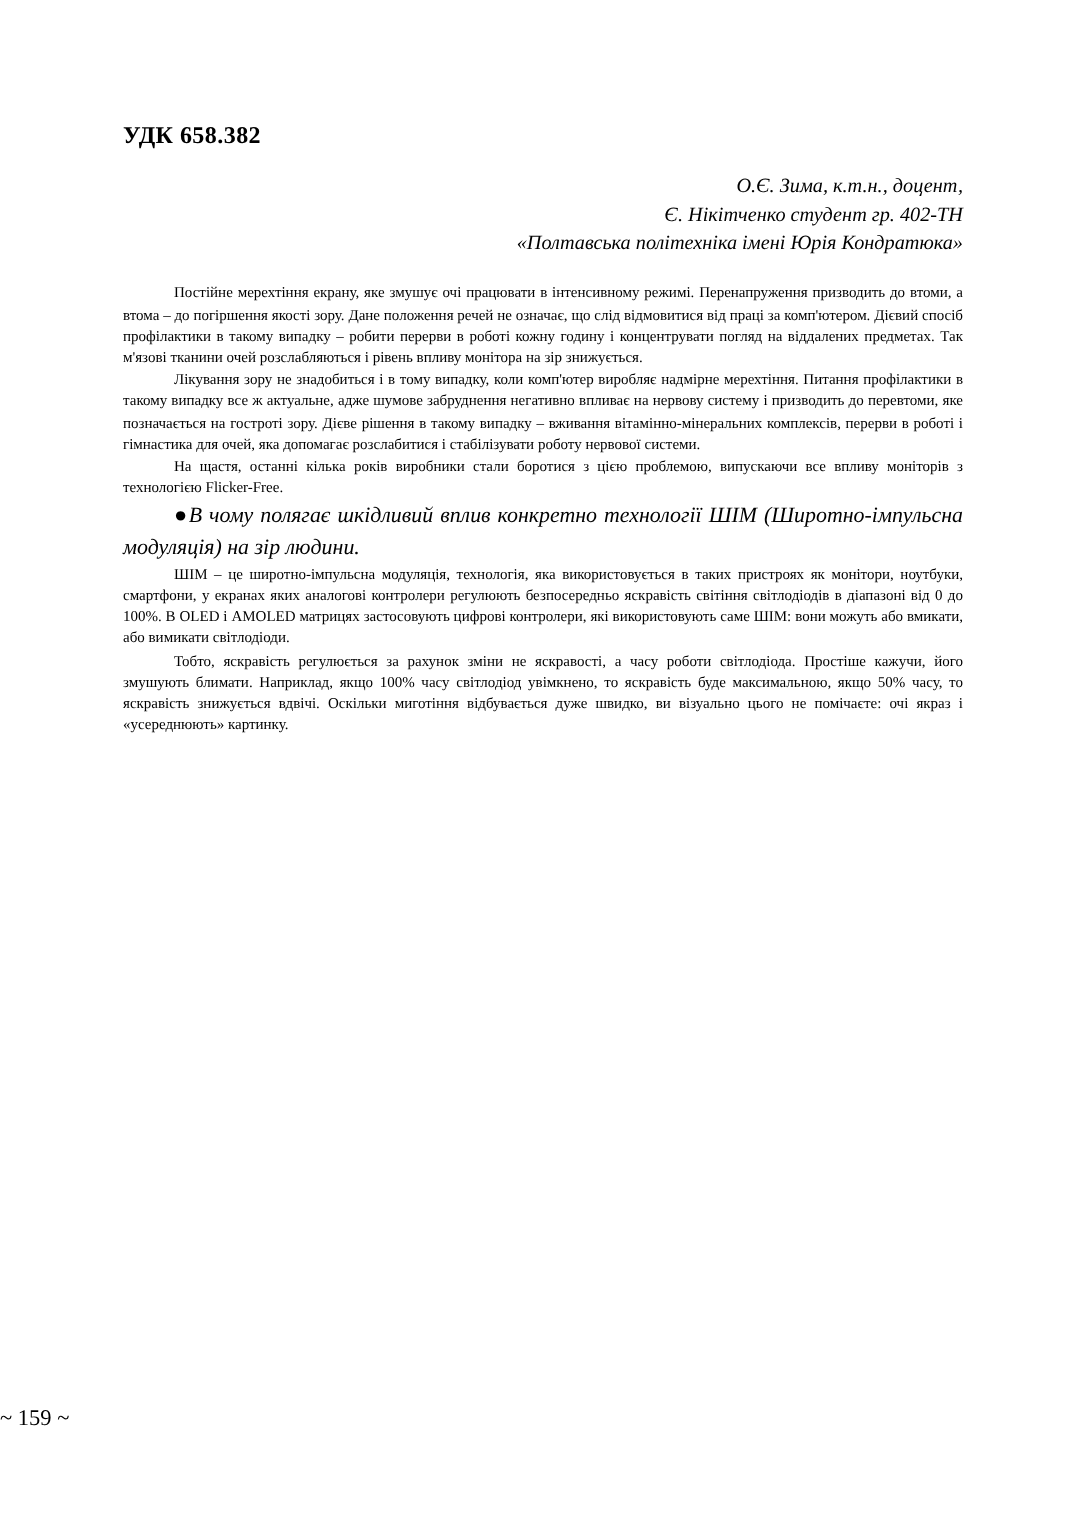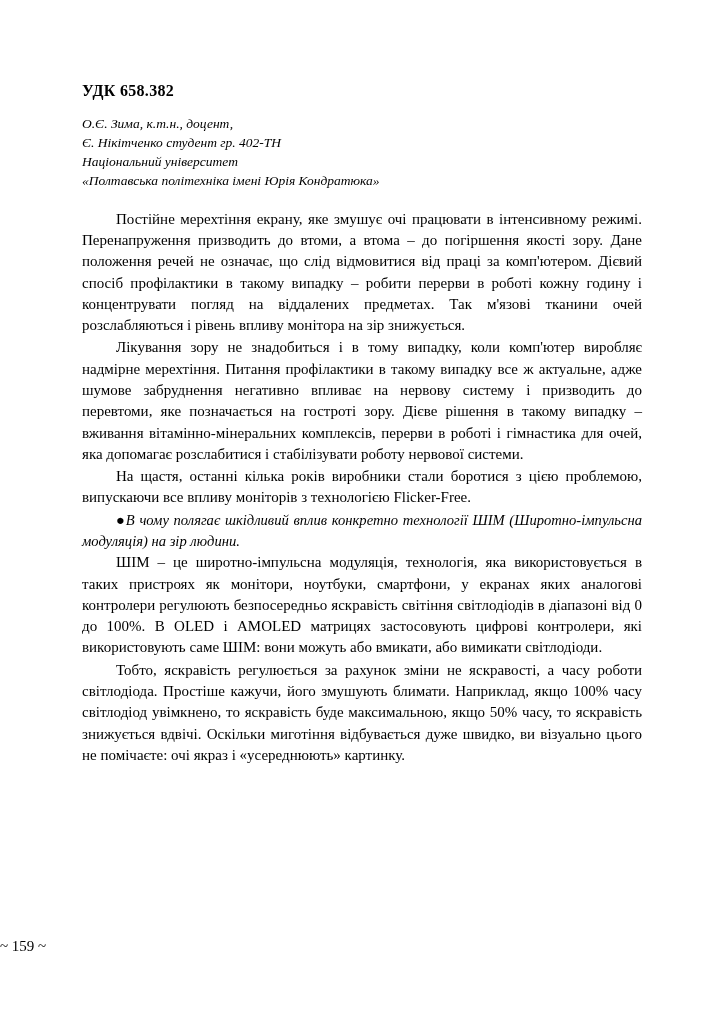--- a/index.html
+++ b/index.html
@@ -30,40 +30,40 @@
     top: 82px;
     width: 560px;
   }
   .udk {
     font-size: 16px;
     font-weight: bold;
     letter-spacing: 0.3px;
     margin: 0 0 14px 0;
   }
   .authors {
-    text-align: left;
+    text-align: right;
     font-style: italic;
     font-size: 13.5px;
     line-height: 1.42;
     margin: 4px 0 18px 0;
   }
   .authors div {
     margin: 0;
   }
   .title {
     text-align: center;
     font-size: 17px;
     font-weight: bold;
     line-height: 1.28;
     margin: 6px 0 10px 0;
     letter-spacing: 0.2px;
   }
   .title div { margin: 0; }
   p.body {
-    font-size: 15px;
+    font-size: 10px;
     line-height: 1.42;
     text-align: justify;
     text-indent: 34px;
     margin: 0 0 1px 0;
     hyphens: auto;
   }
   p.bullet {
     font-size: 14.6px;
     line-height: 1.42;
     text-align: justify;
@@ -87,21 +87,20 @@
 <body>
 
 <div class="page">
   <div class="content">
 
     <div class="udk">УДК 658.382</div>
 
     <div class="authors">
       <div>О.Є. Зима, к.т.н., доцент,</div>
       <div>Є. Нікітченко студент гр. 402-ТН</div>
-      <div>Національний університет</div>
       <div>«Полтавська політехніка імені Юрія Кондратюка»</div>
     </div>
 
 
 
     <p class="body">Постійне мерехтіння екрану, яке змушує очі працювати в інтенсивному режимі. Перенапруження призводить до втоми, а втома – до погіршення якості зору. Дане положення речей не означає, що слід відмовитися від праці за комп'ютером. Дієвий спосіб профілактики в такому випадку – робити перерви в роботі кожну годину і концентрувати погляд на віддалених предметах. Так м'язові тканини очей розслабляються і рівень впливу монітора на зір знижується.</p>
 
 
     <p class="body">Лікування зору не знадобиться і в тому випадку, коли комп'ютер виробляє надмірне мерехтіння. Питання профілактики в такому випадку все ж актуальне, адже шумове забруднення негативно впливає на нервову систему і призводить до перевтоми, яке позначається на гостроті зору. Дієве рішення в такому випадку – вживання вітамінно-мінеральних комплексів, перерви в роботі і гімнастика для очей, яка допомагає розслабитися і стабілізувати роботу нервової системи.</p>
 

